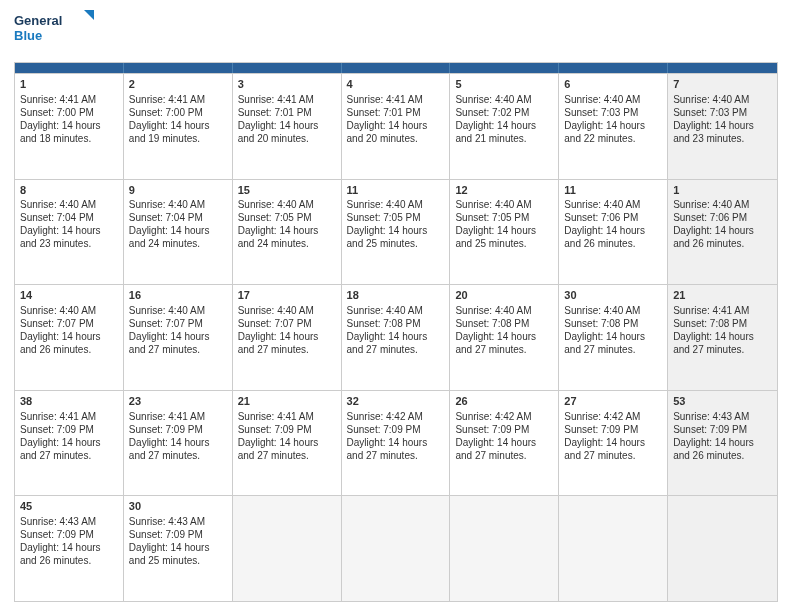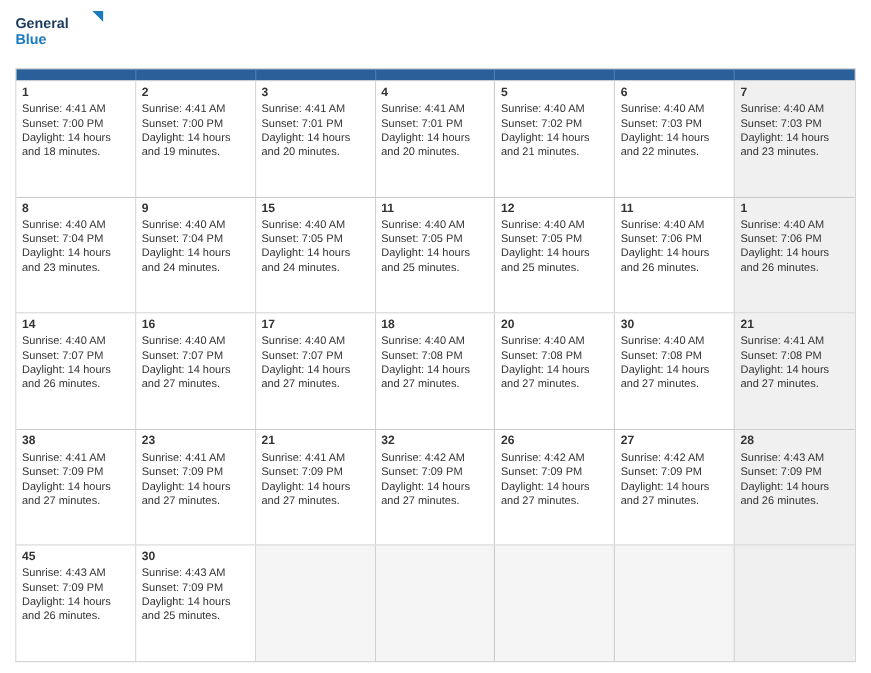--- a/index.html
+++ b/index.html
@@ -315,21 +315,21 @@
 and 27 minutes.</div>
           </div>
           <div class="cal-cell">
             <span class="day-num">27</span>
             <div class="cell-text" style="white-space: pre-line;">Sunrise: 4:42 AM
 Sunset: 7:09 PM
 Daylight: 14 hours
 and 27 minutes.</div>
           </div>
           <div class="cal-cell shaded">
-            <span class="day-num">28</span>
+            <span class="day-num">53</span>
             <div class="cell-text" style="white-space: pre-line;">Sunrise: 4:43 AM
 Sunset: 7:09 PM
 Daylight: 14 hours
 and 26 minutes.</div>
           </div>
         </div>
         <div class="cal-row">
           <div class="cal-cell">
             <span class="day-num">45</span>
             <div class="cell-text" style="white-space: pre-line;">Sunrise: 4:43 AM

